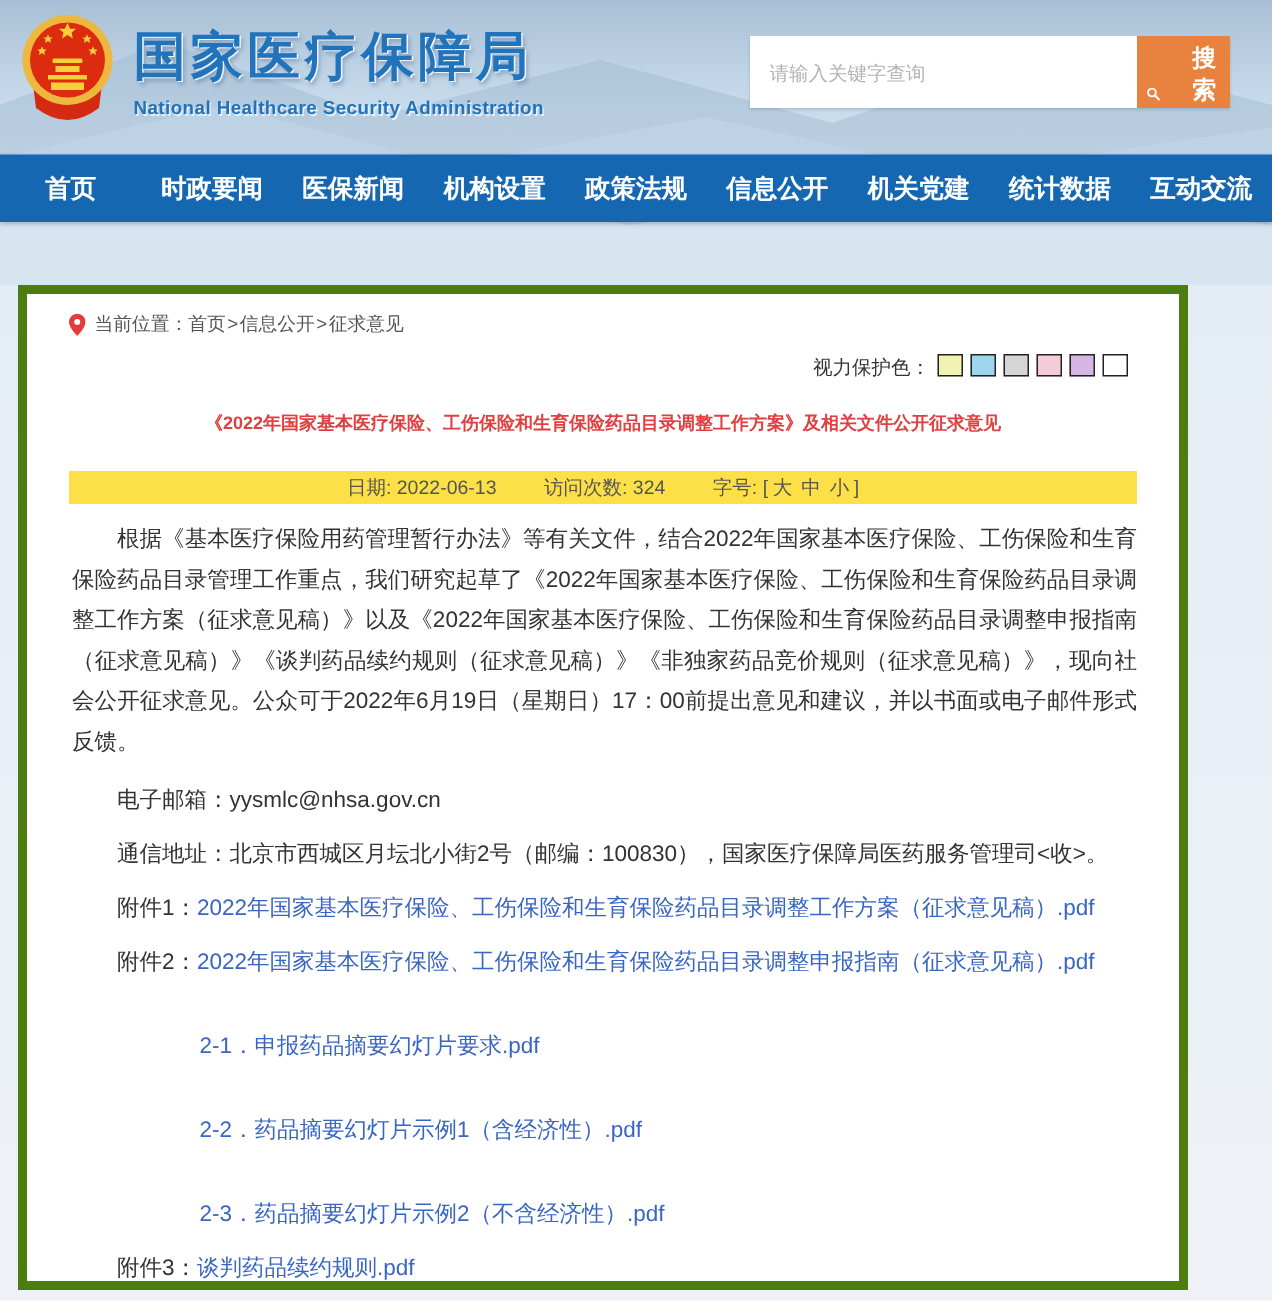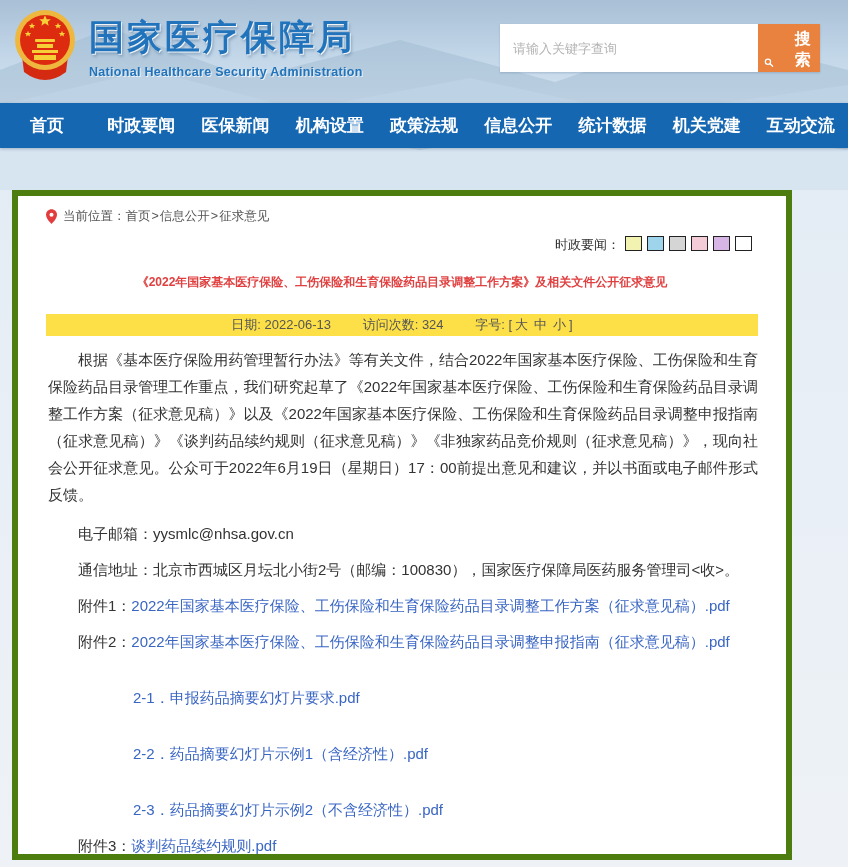--- a/index.html
+++ b/index.html
@@ -115,38 +115,38 @@
   </div>
 </div>
 
 <nav class="topnav">
     <a class="nav-item">首页</a>
     <a class="nav-item">时政要闻</a>
     <a class="nav-item">医保新闻</a>
     <a class="nav-item">机构设置</a>
     <a class="nav-item">政策法规</a>
     <a class="nav-item">信息公开</a>
+    <a class="nav-item">机关党建</a>
     <a class="nav-item">统计数据</a>
-    <a class="nav-item">机关党建</a>
     <a class="nav-item">互动交流</a>
   </nav>
 
 <div class="card">
 
   <div class="breadcrumb-row">
     <svg class="pin" width="11" height="15" viewBox="0 0 12 16">
       <path d="M6 0 C2.7 0 0 2.7 0 6 C0 10.5 6 16 6 16 C6 16 12 10.5 12 6 C12 2.7 9.3 0 6 0 Z" fill="#e23c3c"></path>
       <circle cx="6" cy="6" r="2.2" fill="#fff"></circle>
     </svg>
     <span>当前位置：</span>
     <span id="crumbs"><a>首页</a><span class="crumb-sep">&gt;</span><a>信息公开</a><span class="crumb-sep">&gt;</span><a>征求意见</a></span>
   </div>
 
   <div class="vision-row">
-    <span>时政要闻：</span>
+    <span>视力保护色：</span>
     <span id="swatches"><span class="swatch" style="background: rgb(242, 243, 177);"></span><span class="swatch" style="background: rgb(158, 212, 236);"></span><span class="swatch" style="background: rgb(213, 213, 213);"></span><span class="swatch" style="background: rgb(243, 204, 215);"></span><span class="swatch" style="background: rgb(215, 182, 230);"></span><span class="swatch" style="background: rgb(255, 255, 255);"></span></span>
   </div>
 
   <h1 class="article-title">《2022年国家基本医疗保险、工伤保险和生育保险药品目录调整工作方案》及相关文件公开征求意见</h1>
 
   <div class="meta-bar">
     <span class="meta-group">
       <span>日期:</span>
       <span>2022-06-13</span>
     </span>

